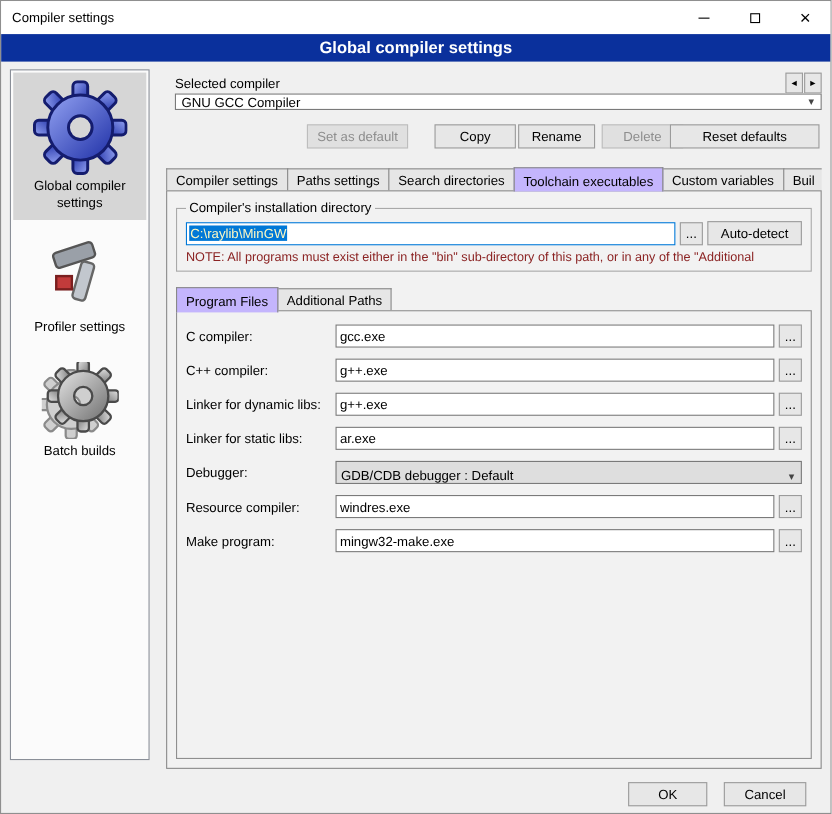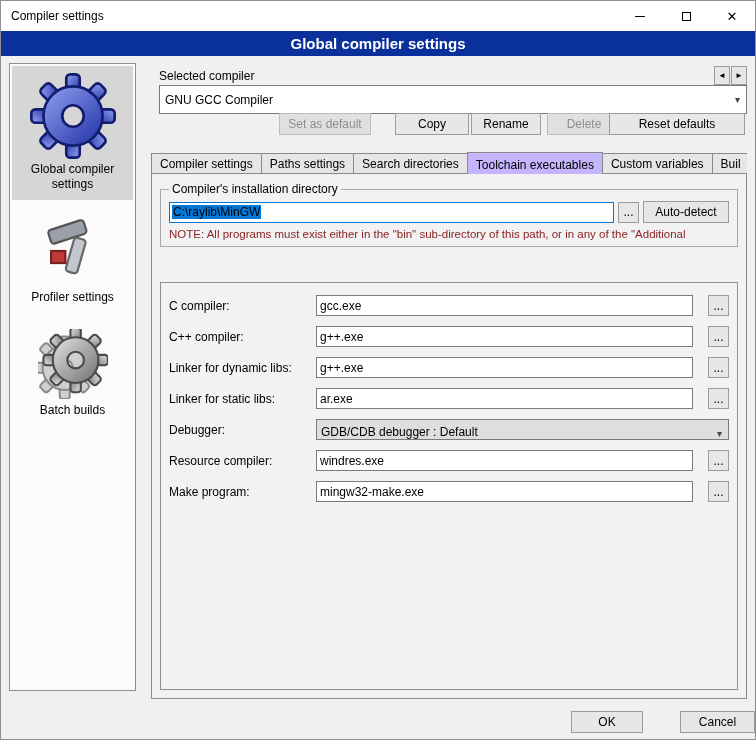--- a/index.html
+++ b/index.html
@@ -24,21 +24,21 @@
   .sidebar{position:absolute;left:8px;top:62px;width:127px;height:628px;background:#fbfbfb;
     border:1px solid #8a8f98;padding:2px;}
   .sb-item{text-align:center;padding:4px 2px 8px;margin-bottom:8px;cursor:default;}
   .sb-item.selected{background:#d6d6d6;}
   .icon-wrap{display:flex;align-items:center;justify-content:center;height:92px;}
   .icon-wrap.small{height:78px;}
   .sb-label{font-size:12px;line-height:1.25;}
   
   .main{position:absolute;left:150px;top:62px;right:8px;bottom:40px;}
   .sel-label{position:absolute;top:6px;left:8px;}
-  .combo-top{position:absolute;top:22px;left:8px;right:0;height:29px;background:#fff;
+  .combo-top{position:absolute;top:22px;left:8px;right:0;height:15px;background:#fff;
     border:1px solid #7a7a7a;display:flex;align-items:center;padding-left:5px;cursor:default;}
   .chev{margin-left:auto;padding:0 6px;color:#444;font-size:10px;}
   .btnrow{position:absolute;top:50px;left:0;right:0;height:23px;}
   .btn{font-family:inherit;font-size:12px;background:#e7e7e7;border:1px solid #9b9b9b;height:22px;
     text-align:center;line-height:18px;cursor:default;padding:0 4px;}
   .btn.disabled{color:#8d8d8d;background:#e0e0e0;border-color:#bdbdbd;}
   .btnrow .btn{position:absolute;top:0;}
   .b-setdefault{left:128px;width:92px;}
   .b-copy{left:244px;width:74px;}
   .b-rename{left:320px;width:70px;}
@@ -53,37 +53,37 @@
   .tab-scroll{position:absolute;top:3px;width:16px;height:19px;background:#e7e7e7;border:1px solid #9b9b9b;
     font-size:8px;text-align:center;line-height:17px;cursor:default;padding:0;}
   .ts-left{right:17px;} .ts-right{right:0;}
   .tabpage{position:absolute;top:110px;left:0;right:0;bottom:0;border:1px solid #8a8a8a;background:#f2f2f2;}
   
   fieldset.groupbox{border:1px solid #a9a9a9;margin:8px 8px 0;padding:3px 8px 6px;}
   fieldset.groupbox legend{font-size:12px;padding:0 3px;}
   .dirrow{display:flex;gap:4px;align-items:center;margin-top:2px;}
   .dirinput{flex:1;height:21px;border:1px solid var(--selection,#0078d7);background:#fff;
     display:flex;align-items:center;padding:0 2px;cursor:text;}
-  .dirinput .seltext{background:var(--selection,#0078d7);color:#000000;padding:0 1px;}
+  .dirinput .seltext{background:var(--selection,#0078d7);color:#fef9c3;padding:0 1px;}
   .browse{width:21px;height:21px;flex:none;line-height:10px;}
   .autodetect{width:86px;flex:none;}
   .note{font-size:11.5px;color:var(--note,#8b2323);margin:5px 0 0 0;white-space:nowrap;overflow:hidden;}
   
   .subtabs{position:absolute;top:86px;left:8px;height:23px;display:flex;align-items:flex-end;}
   .subpage{position:absolute;top:108px;left:8px;right:8px;bottom:8px;border:1px solid #8f8f8f;background:#f2f2f2;}
-  .frow{display:flex;align-items:center;gap:15px;margin:10px 8px 0;}
+  .frow{display:flex;align-items:center;gap:4px;margin:10px 8px 0;}
   .frow:first-child{margin-top:12px;}
   .flabel{width:132px;flex:none;}
   .tinput{flex:1;height:21px;border:1px solid #7a7a7a;background:#fff;font-family:inherit;font-size:12px;padding:0 3px;}
   .dcombo{flex:1;height:21px;border:1px solid #7a7a7a;background:#dedede;display:flex;align-items:flex-end;
     padding-left:4px;cursor:default;}
   
   .f-btn{position:absolute;top:710px;height:22px;}
   .b-ok{right:112px;width:72px;}
-  .b-cancel{right:0;width:75px;}
+  .b-cancel{right:22px;width:75px;}
   svg.gear-big{width:86px;height:86px;}
   svg.gear-mid{width:70px;height:70px;}
 </style>
 </head>
 <body>
 
 <svg width="0" height="0" style="position:absolute" aria-hidden="true">
   <defs>
     <linearGradient id="gradBlue" x1="0" y1="0" x2="1" y2="1">
       <stop offset="0" stop-color="#93a2f2"></stop>
@@ -190,20 +190,24 @@
         <div class="dirrow">
           <div class="dirinput">
             <span class="seltext">C:\raylib\MinGW</span>
           </div>
           <button class="btn browse">...</button>
           <button class="btn autodetect">Auto-detect</button>
         </div>
         <div class="note">NOTE: All programs must exist either in the "bin" sub-directory of this path, or in any of the "Additional</div>
       </fieldset>
 
+      <div class="subtabs">
+        <div class="tab active">Program Files</div>
+        <div class="tab">Additional Paths</div>
+      </div>
 
       <div class="subpage">
         <div class="frow">
           <label class="flabel">C compiler:</label>
           <input class="tinput" value="gcc.exe" style="">
           <button class="btn browse">...</button>
         </div>
         <div class="frow">
           <label class="flabel">C++ compiler:</label>
           <input class="tinput" value="g++.exe" style="">

